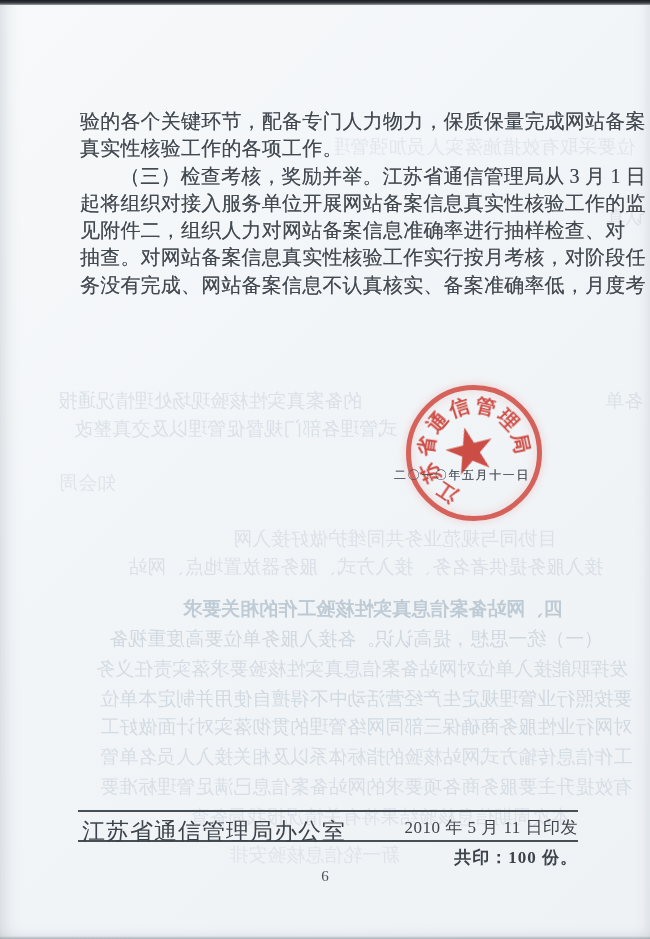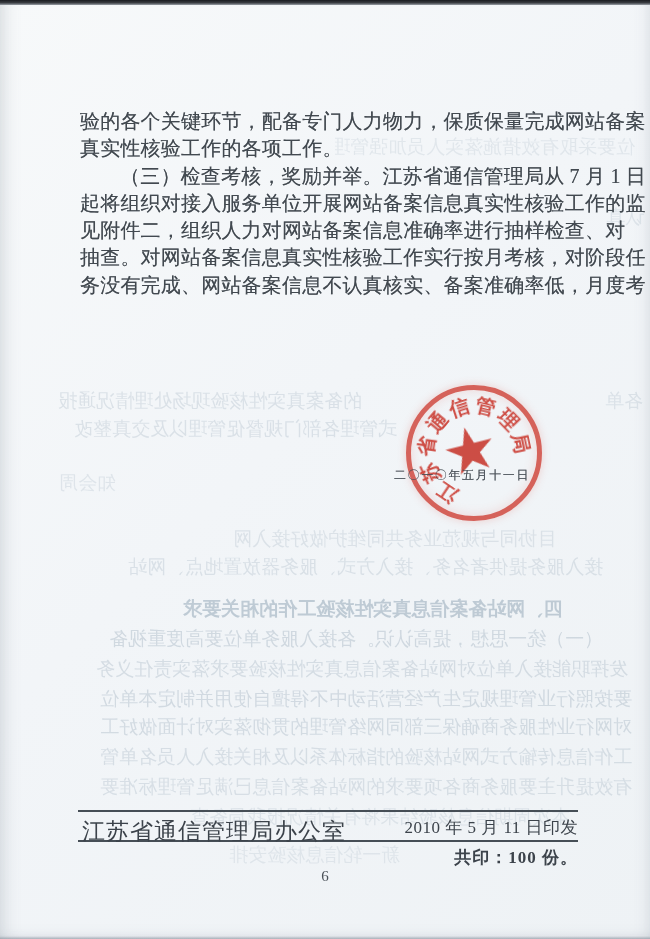--- a/index.html
+++ b/index.html
@@ -116,21 +116,21 @@
     <div class="bleed" style="top: 418px; left: 52px; width: 345px; opacity: 0.3;">式管理各部门规督促管理以及交真整改</div>
     <div class="bleed" style="top: 390px; left: 585px; width: 58px; opacity: 0.28;">各单</div>
     <div class="bleed" style="top: 390px; left: 52px; width: 310px; opacity: 0.3;">的备案真实性核验现场处理情况通报</div>
     <div class="bleed" style="top: 206px; left: 592px; width: 52px; opacity: 0.25;">认真</div>
     <div class="bleed" style="top: 136px; left: 335px; width: 300px; opacity: 0.22;">位要采取有效措施落实人员加强管理</div>
     <div class="scan-edge-top"></div>
 
   <div class="body-text">
       <div class="body-line">验的各个关键环节，配备专门人力物力，保质保量完成网站备案</div>
       <div class="body-line">真实性核验工作的各项工作。</div>
-      <div class="body-line indent">（三）检查考核，奖励并举。江苏省通信管理局从 7 月 1 日</div>
+      <div class="body-line indent">（三）检查考核，奖励并举。江苏省通信管理局从 3 月 1 日</div>
       <div class="body-line">起将组织对接入服务单位开展网站备案信息真实性核验工作的监</div>
       <div class="body-line">见附件二，组织人力对网站备案信息准确率进行抽样检查、对</div>
       <div class="body-line">抽查。对网站备案信息真实性核验工作实行按月考核，对阶段任</div>
       <div class="body-line">务没有完成、网站备案信息不认真核实、备案准确率低，月度考</div>
     </div>
 
   <div class="stamp">
     <div class="stamp-ring"></div>
     <span class="stamp-star">★</span>
   <span class="stamp-char" style="transform: rotate(-146deg) translateY(-48px);">江</span>

